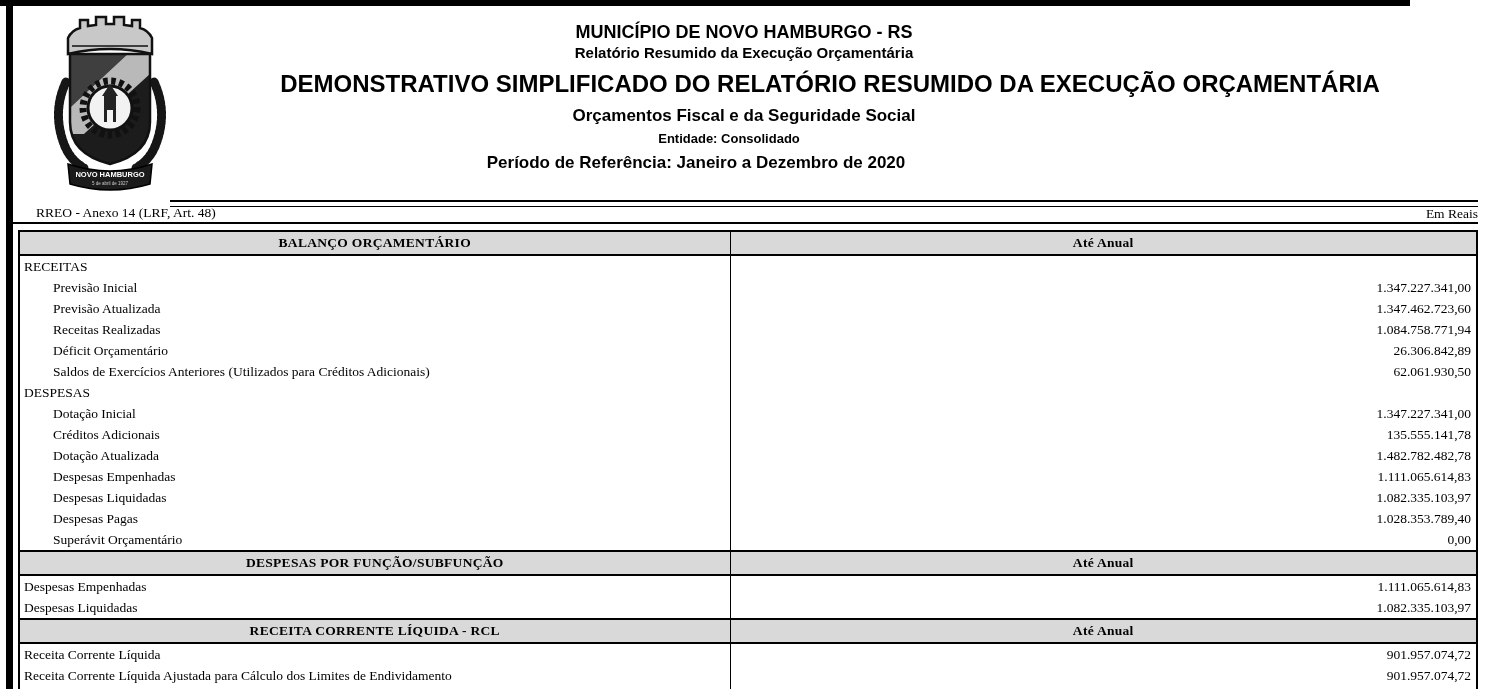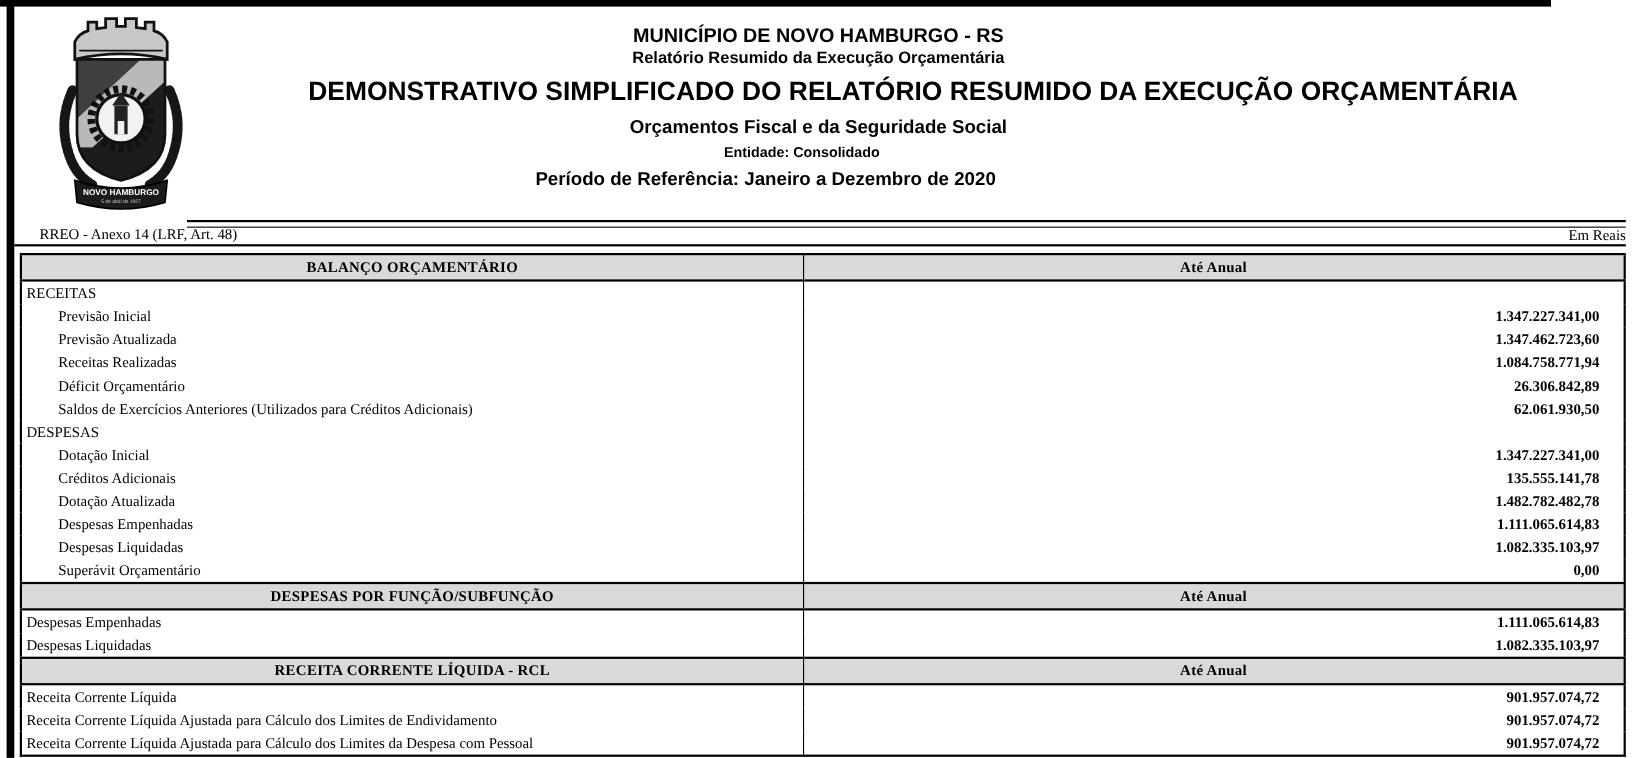--- a/index.html
+++ b/index.html
@@ -35,21 +35,21 @@
   table{border-collapse:collapse;width:1460px;table-layout:fixed;}
   td{padding:0;vertical-align:middle;}
   tr.sec td{
     background:#d9d9d9;border-top:2px solid #000;border-bottom:2px solid #000;
     font-weight:bold;text-align:center;font-size:13.5px;height:22px;letter-spacing:.3px;
   }
   td.sec-title{border-right:1px solid #000;}
   tr.datarow td{height:21px;font-size:13.5px;background:#fff;}
   td.lbl{padding-left:4px;border-right:1px solid #000;white-space:nowrap;overflow:hidden;}
   td.lbl.ind{padding-left:33px;}
-  td.val{text-align:right;padding-right:22px;white-space:nowrap;font-weight:bold;}
+  td.val{text-align:right;padding-right:5px;white-space:nowrap;}
   table{border:2px solid #000;}
 </style>
 </head>
 <body>
 
 <div id="page">
   <div class="frame-top"></div>
   <div class="frame-left"></div>
 
   <svg class="logo" viewBox="0 0 120 180" xmlns="http://www.w3.org/2000/svg">
@@ -151,20 +151,24 @@
           </tr>
           <tr class="datarow">
             <td class="lbl ind">Despesas Empenhadas</td>
             <td class="val">1.111.065.614,83</td>
           </tr>
           <tr class="datarow">
             <td class="lbl ind">Despesas Liquidadas</td>
             <td class="val">1.082.335.103,97</td>
           </tr>
           <tr class="datarow">
+            <td class="lbl ind">Despesas Pagas</td>
+            <td class="val">1.028.353.789,40</td>
+          </tr>
+          <tr class="datarow">
             <td class="lbl ind">Superávit Orçamentário</td>
             <td class="val">0,00</td>
           </tr>
           <tr class="sec">
             <td class="sec-title">DESPESAS POR FUNÇÃO/SUBFUNÇÃO</td>
             <td class="sec-val">Até Anual</td>
           </tr>
           <tr class="datarow">
             <td class="lbl">Despesas Empenhadas</td>
             <td class="val">1.111.065.614,83</td>

